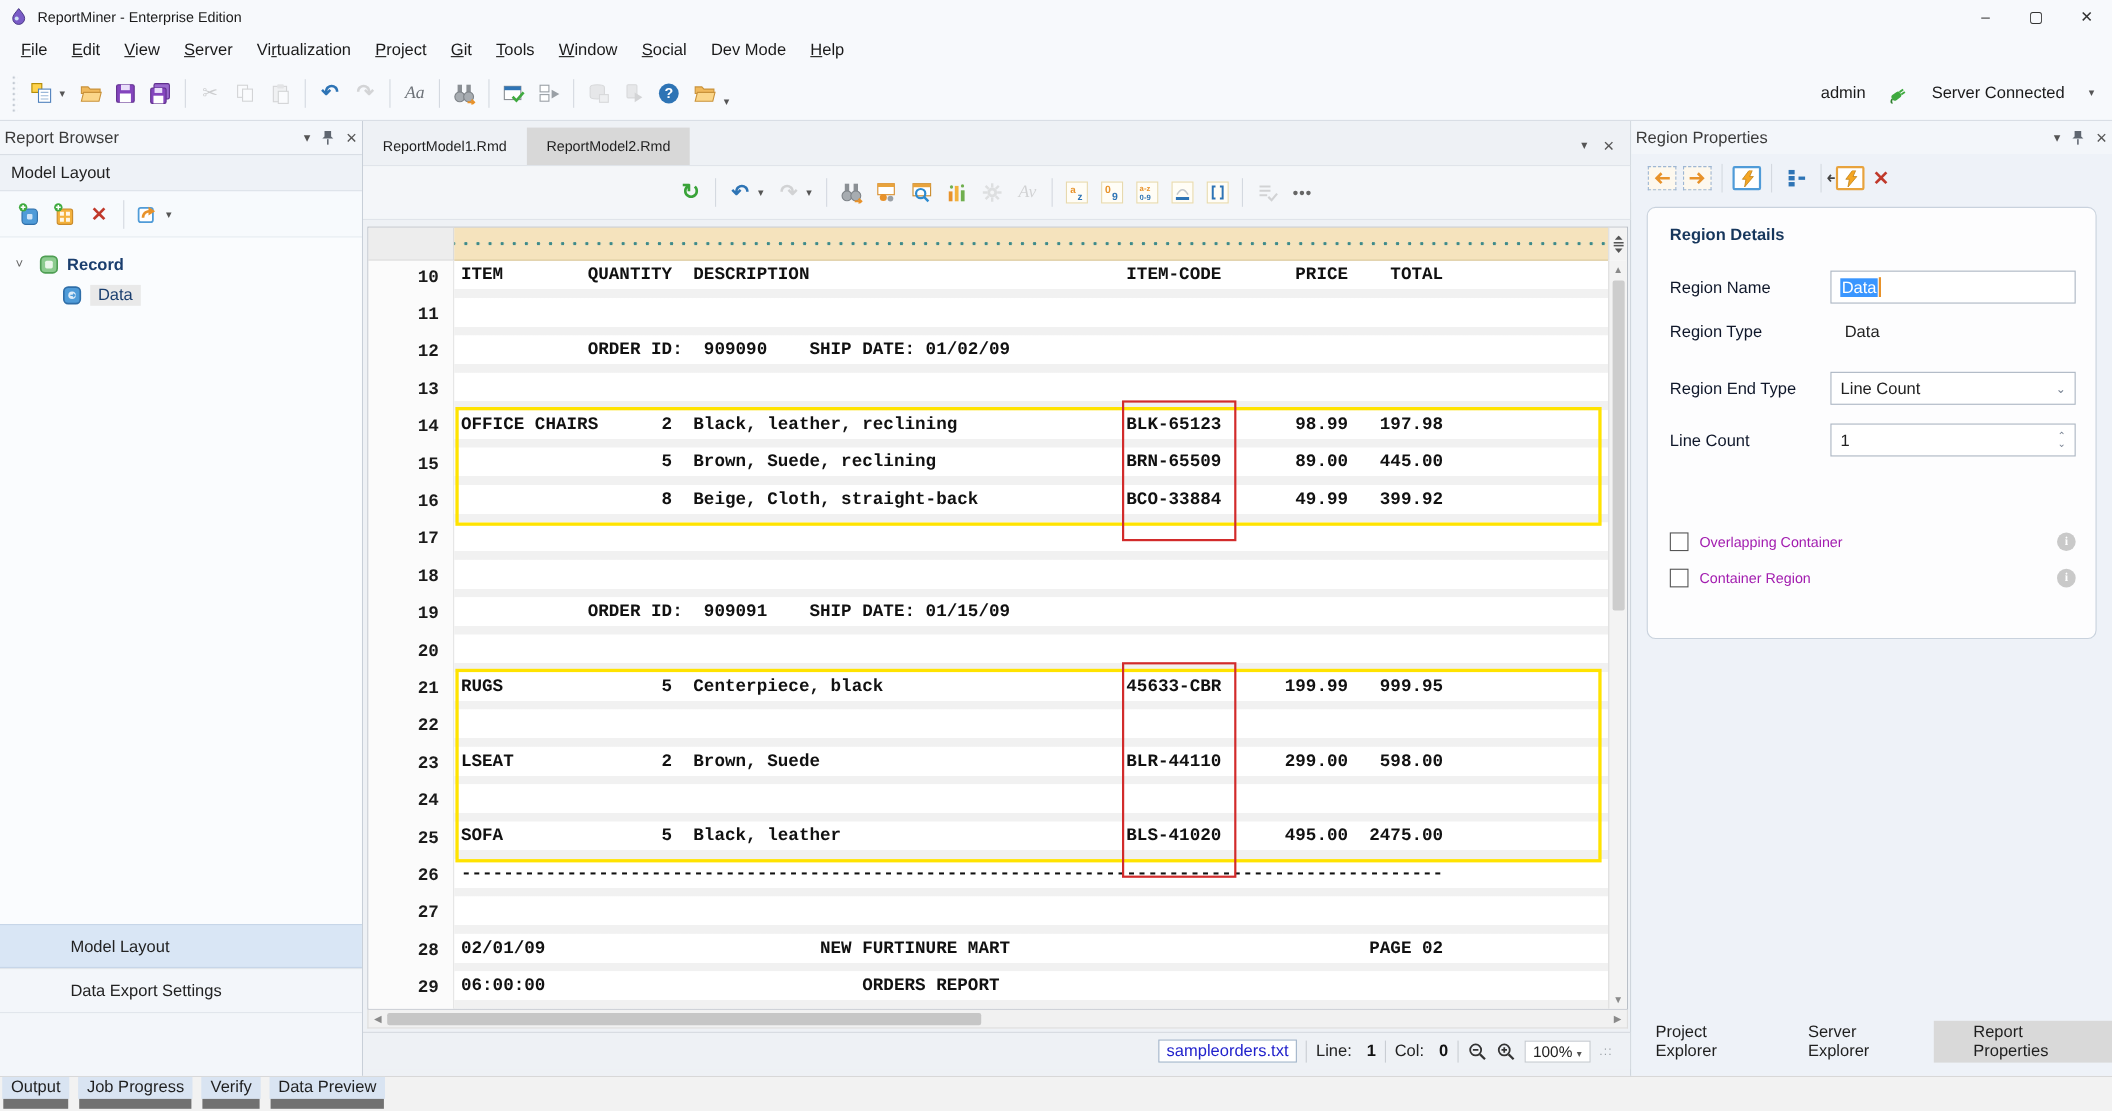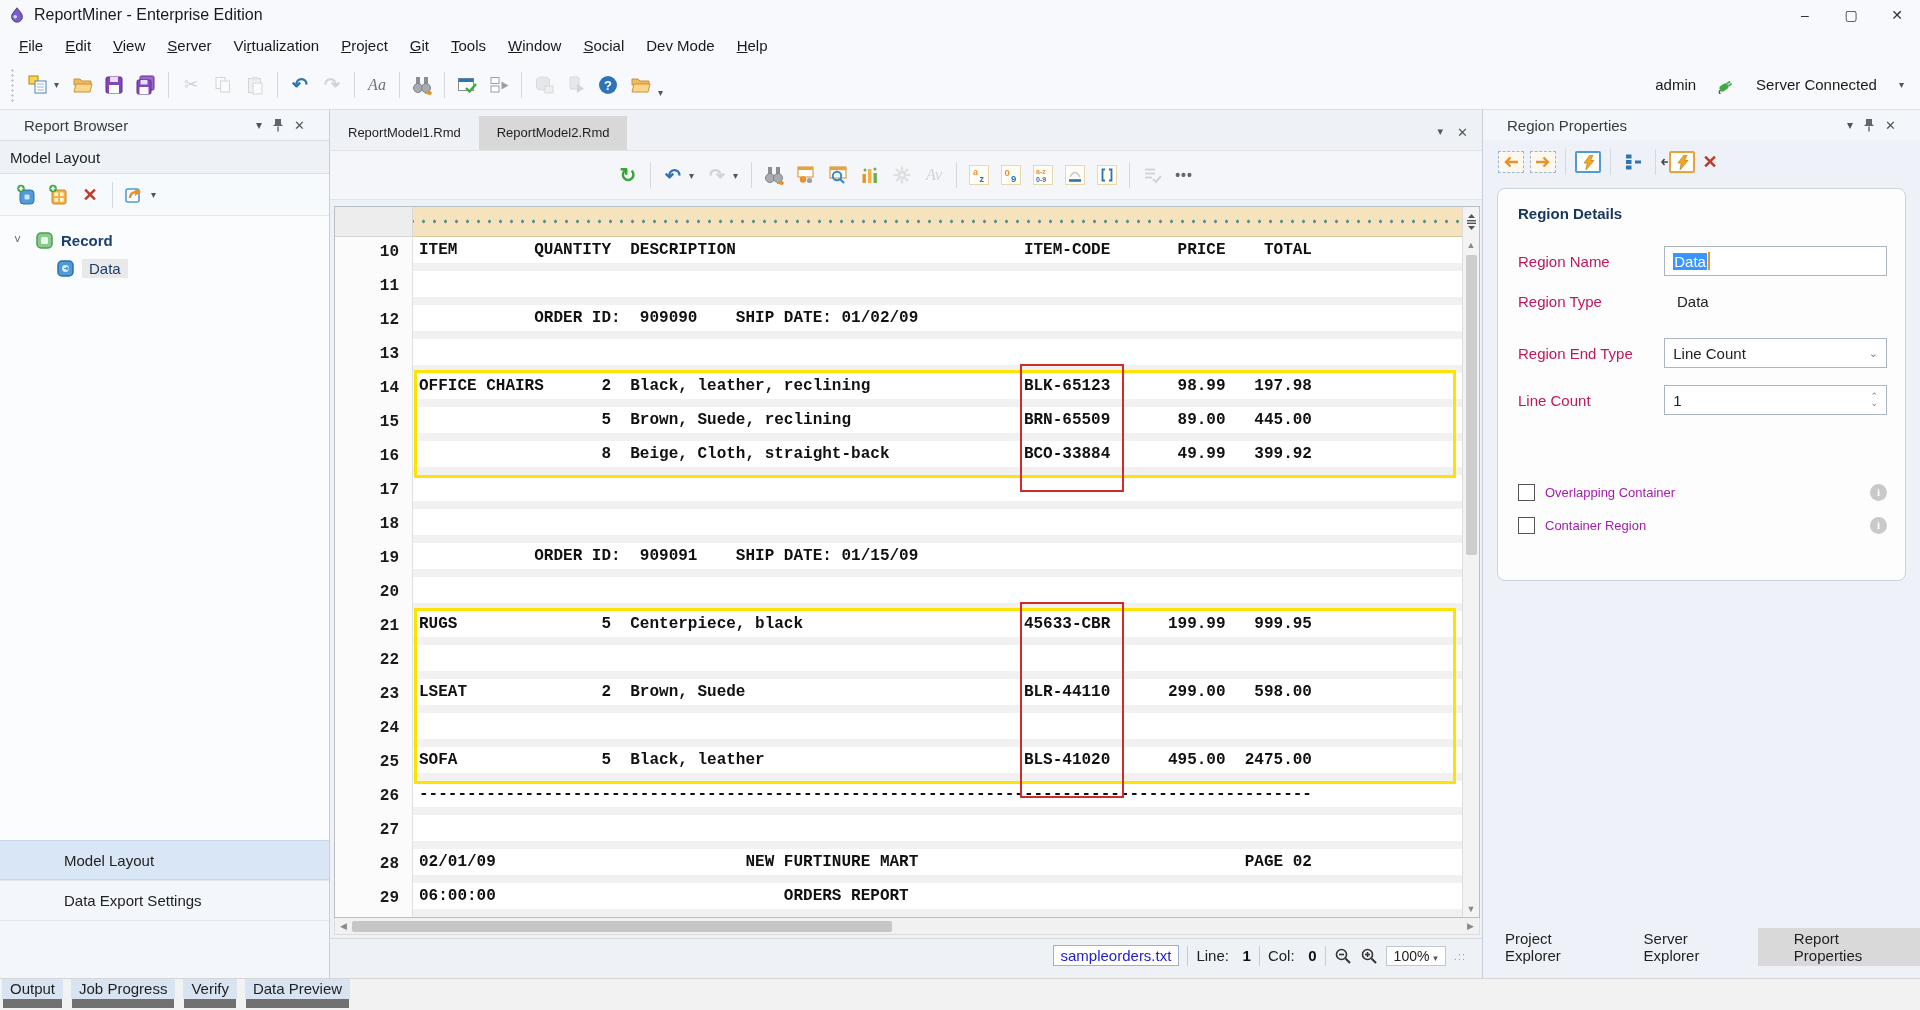--- a/index.html
+++ b/index.html
@@ -1,21 +1,21 @@
 <!DOCTYPE html>
 <html><head>
 <meta charset="utf-8">
 <style>
   * { margin:0; padding:0; box-sizing:border-box; user-select:none; }
   html,body { width:1920px; height:1010px; overflow:hidden; }
   body { font-family:"Liberation Sans",sans-serif; font-size:15px; color:#2b2b2b; background:#f5f7fa; }
 
   
   #titlebar { height:30px; background:#f7f9fc; display:flex; align-items:center; padding-left:8px; }
-  #titlebar .ttl { margin-left:8px; font-size:16px; color:#1a1a1a; }
+  #titlebar .ttl { margin-left:8px; font-size:13px; color:#1a1a1a; }
   #win-controls { margin-left:auto; display:flex; height:30px; }
   #win-controls span { width:46px; text-align:center; line-height:30px; font-size:14px; color:#333; }
 
   
   #menubar { height:30px; background:#f7f9fc; display:flex; align-items:center; padding-left:8px; }
   .menu-item { padding:4px 11px; font-size:15px; color:#1a1a1a; }
   .menu-item u { text-decoration:underline; }
 
   
   #toolbar { height:50px; background:#f7f9fc; border-bottom:1px solid #d9dee5; display:flex; align-items:center; padding:0 10px; }
@@ -34,21 +34,21 @@
   .glyph-x { font-size:18px; font-weight:bold; color:#c0392b; line-height:1; }
   .glyph-more { font-size:14px; font-weight:bold; color:#666; letter-spacing:1px; }
   #tb-right { margin-left:auto; display:flex; align-items:center; gap:20px; padding-right:6px; }
   #tb-right .utxt { font-size:15px; color:#1a1a1a; }
 
   
   #main { display:flex; height:868px; }
 
   
   #left-panel { width:330px; background:#f3f6fa; border-right:1px solid #c8cfd8; display:flex; flex-direction:column; }
-  .panel-head { height:30px; display:flex; align-items:center; padding:0 24px; color:#3b3b3b; font-size:15px; background:#f3f6fa; }
+  .panel-head { height:30px; display:flex; align-items:center; padding:0 4px; color:#3b3b3b; font-size:15px; background:#f3f6fa; }
   .panel-head .ph-icons { margin-left:auto; display:flex; align-items:center; gap:10px; color:#555; }
   .ph-icons .pi { font-size:12px; }
   .sec-head { height:34px; line-height:34px; padding-left:10px; background:#eef2f7; border-top:1px solid #d9dee5; border-bottom:1px solid #d9dee5; font-size:15px; color:#222; }
   #rb-toolbar { height:42px; display:flex; align-items:center; padding-left:10px; background:#f7fafd; border-bottom:1px solid #e2e7ed; }
   #tree { flex:1; background:#fafcfe; padding:10px 0 0 14px; }
   .tree-row { display:flex; align-items:center; height:28px; gap:7px; }
   .tree-chev { color:#666; font-size:12px; width:14px; }
   .tree-label-root { font-weight:bold; color:#1a3e6e; font-size:15px; }
   .tree-row.child { padding-left:42px; }
   .tree-label-child { color:#1a3e6e; font-size:15px; background:#e9e9e9; padding:1px 7px; }
@@ -97,21 +97,21 @@
   #st-grip { color:#9aa0a6; font-size:11px; letter-spacing:1px; }
 
   
   #right-panel { width:437px; background:#eef2f8; display:flex; flex-direction:column; position:relative; }
   #rp-toolbar { height:44px; display:flex; align-items:center; padding-left:12px; background:#eef2f8; }
   .dashbox { width:26px; height:22px; border:1px dashed #9db6d4; display:flex; align-items:center; justify-content:center; background:#fdf8ee; }
   .bluebox { width:26px; height:22px; border:2px solid #4f9bd8; border-radius:2px; display:flex; align-items:center; justify-content:center; background:#fff; }
   #rp-card { margin:4px 14px 0 14px; background:#fdfdfe; border:1px solid #c9d2dd; border-radius:8px; padding:16px 18px 30px 20px; }
   #rp-card h3 { font-size:15px; color:#16365c; margin-bottom:24px; }
   .frow { display:flex; align-items:center; margin-bottom:17px; }
-  .frow .flabel { width:150px; font-size:15px; color:#be185d; }
+  .frow .flabel { width:150px; font-size:15px; color:#0f172a; }
   .fctl { width:228px; height:30px; border:1px solid #abb5c2; background:#fff; display:flex; align-items:center; padding:0 8px; font-size:15px; color:#222; position:relative; }
   .fstatic { font-size:15px; color:#222; padding-left:9px; }
   .sel-text { background:#3a96ff; color:#fff; padding:0 1px; }
   .caret-bar { display:inline-block; width:2px; height:18px; background:#e8922a; margin-left:1px; vertical-align:middle; }
   .fctl .dd { margin-left:auto; color:#7a8494; font-size:11px; }
   .spinner { margin-left:auto; display:flex; flex-direction:column; line-height:7px; color:#7a8494; font-size:9px; text-align:center; }
   .gap-lg { height:10px; }
   .chkrow { display:flex; align-items:center; margin:0 0 16px 0; }
   .chk { width:17px; height:17px; border:1.5px solid #555; background:#fff; margin-right:10px; }
   .chklabel { font-size:13px; color:#a21caf; }

